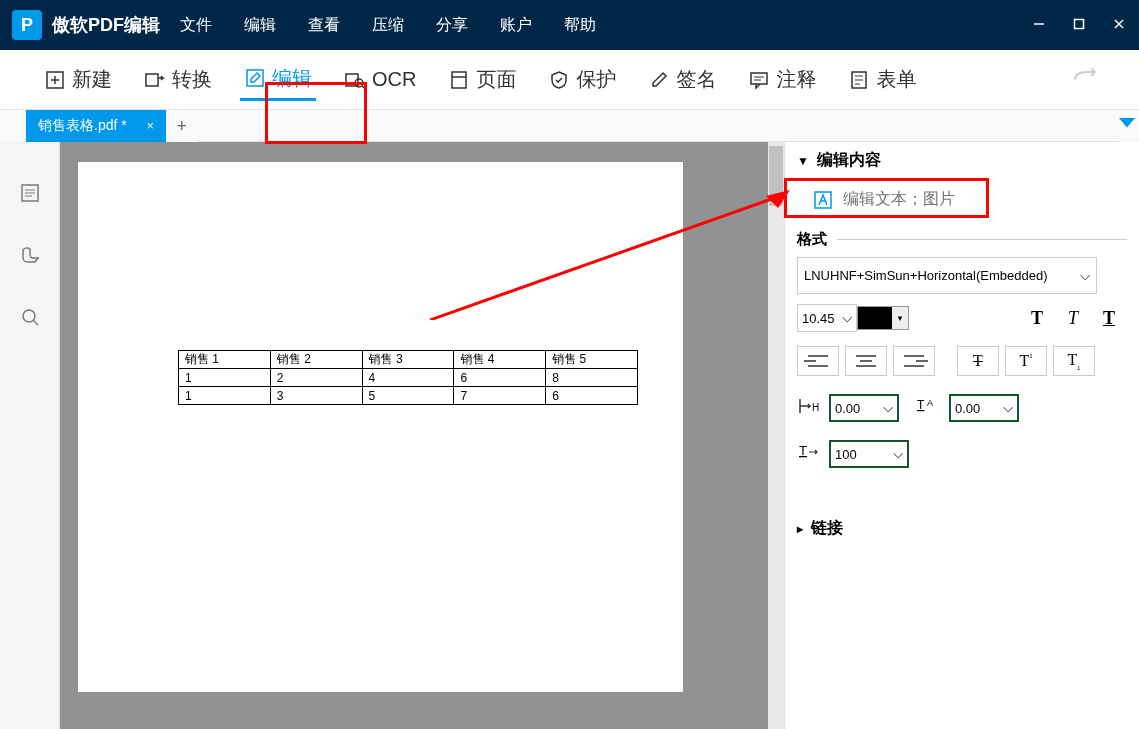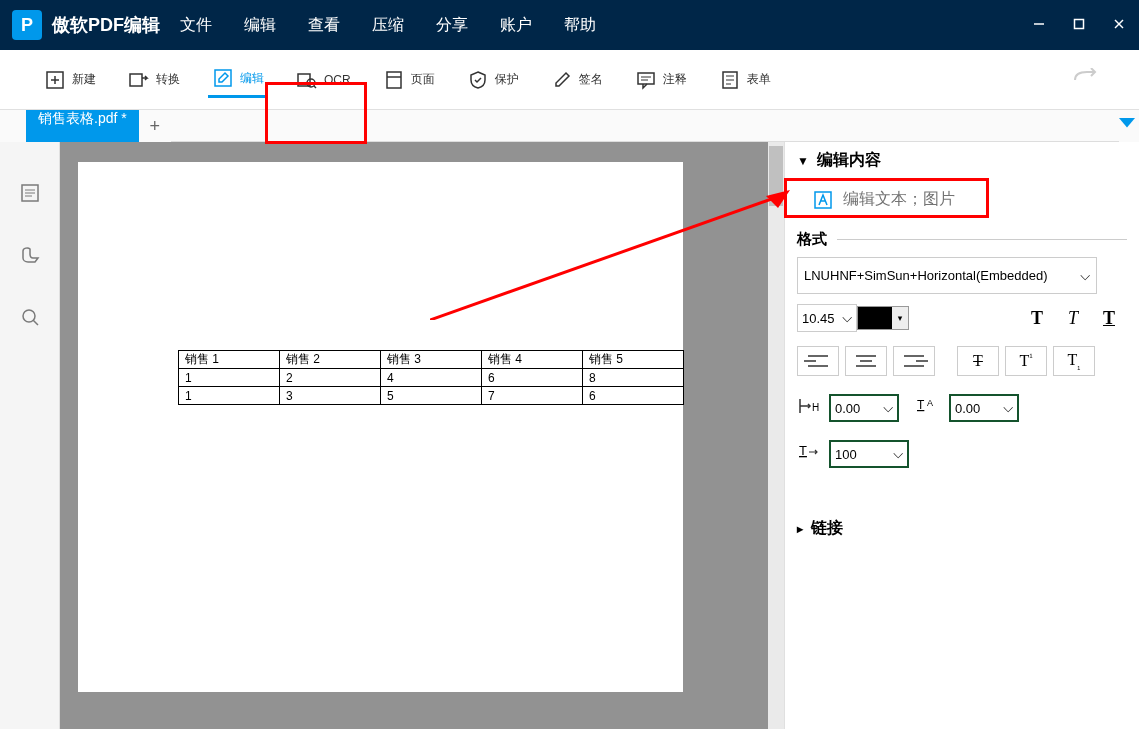--- a/index.html
+++ b/index.html
@@ -7,42 +7,42 @@
 
 .titlebar { height: 50px; background: #002648; display: flex; align-items: center; padding: 0 12px; }
 .logo { width: 30px; height: 30px; background: #0098eb; border-radius: 4px; display: flex; align-items: center; justify-content: center; margin-right: 10px; color: #fff; font-size: 18px; font-weight: bold; }
 .app-name { color: #fff; font-size: 18px; font-weight: bold; margin-right: 20px; }
 .menu-items { display: flex; gap: 32px; }
 .menu-item { color: #fff; font-size: 16px; cursor: pointer; }
 .window-controls { margin-left: auto; display: flex; gap: 24px; color: #fff; font-size: 14px; }
 .win-btn { cursor: pointer; width: 16px; text-align: center; }
 
 .toolbar { height: 60px; background: #fff; display: flex; align-items: center; padding: 0 40px; gap: 24px; border-bottom: 1px solid #e0e0e0; position: relative; }
-.tool-btn { display: flex; align-items: center; gap: 6px; font-size: 12px; cursor: pointer; color: #333; padding: 6px 4px; }
+.tool-btn { display: flex; align-items: center; gap: 6px; font-size: 20px; cursor: pointer; color: #333; padding: 6px 4px; }
 .tool-btn.active { color: #0098eb; border-bottom: 3px solid #0098eb; }
 .tool-icon { width: 22px; height: 22px; display: flex; align-items: center; justify-content: center; }
 .redo-arrow { margin-left: auto; color: #ccc; font-size: 20px; }
 
 .edit-highlight { position: absolute; border: 3px solid #ff0000; left: 265px; top: 82px; width: 102px; height: 62px; pointer-events: none; z-index: 10; }
 .opt-highlight { position: absolute; border: 3px solid #ff0000; left: 784px; top: 178px; width: 205px; height: 40px; pointer-events: none; z-index: 10; }
 .red-arrow { position: absolute; left: 430px; top: 190px; width: 360px; height: 130px; pointer-events: none; z-index: 9; }
 
 .tab-bar { height: 32px; background: #fafafa; display: flex; align-items: center; padding-left: 26px; }
-.tab { height: 32px; background: #0098eb; color: #fff; display: flex; align-items: center; padding: 0 12px; font-size: 14px; gap: 20px; flex-direction: column; }
+.tab { height: 32px; background: #0098eb; color: #fff; display: flex; align-items: center; padding: 0 12px; font-size: 14px; gap: 20px; }
 .tab-close { cursor: pointer; font-size: 12px; }
 .tab-add { width: 32px; height: 32px; display: flex; align-items: center; justify-content: center; color: #666; font-size: 18px; cursor: pointer; }
 .tab-drop { margin-left: auto; margin-right: 4px; width: 16px; height: 16px; background: #0098eb; clip-path: polygon(0 0, 100% 0, 50% 60%); }
 
 .main { display: flex; height: calc(729px - 50px - 60px - 32px); }
 .left-sidebar { width: 60px; background: #f5f5f5; border-right: 1px solid #e0e0e0; display: flex; flex-direction: column; align-items: center; padding-top: 40px; gap: 36px; }
 .sb-icon { color: #7a7a7a; cursor: pointer; }
 
 .canvas-area { flex: 1; background: #929292; padding: 20px 0 0 18px; position: relative; }
 .page { width: 605px; height: 530px; background: #fff; padding: 28px 20px; position: relative; }
-.sales-table { border-collapse: collapse; width: 506px; margin-left: 80px; margin-top: 160px; }
+.sales-table { border-collapse: collapse; width: 460px; margin-left: 80px; margin-top: 160px; }
 .sales-table td, .sales-table th { border: 1px solid #000; padding: 0px 6px; font-size: 12px; text-align: left; font-weight: normal; height: 18px; }
 .scroll-track { position: absolute; right: 0; top: 0; width: 16px; height: 100%; background: #eaeaea; }
 .scroll-thumb { width: 14px; margin: 0 1px; background: #c0c0c0; }
 
 .right-panel { width: 355px; background: #fff; border-left: 1px solid #e0e0e0; padding: 8px 12px; overflow: hidden; }
 .section-title { display: flex; align-items: center; gap: 8px; font-size: 16px; font-weight: bold; margin-bottom: 10px; }
 .section-title .tri { font-size: 12px; }
 .opt-list { margin-left: 12px; }
 .opt { display: flex; align-items: center; gap: 10px; padding: 8px 4px; font-size: 16px; cursor: pointer; }
 .opt.active { color: #737373; }

